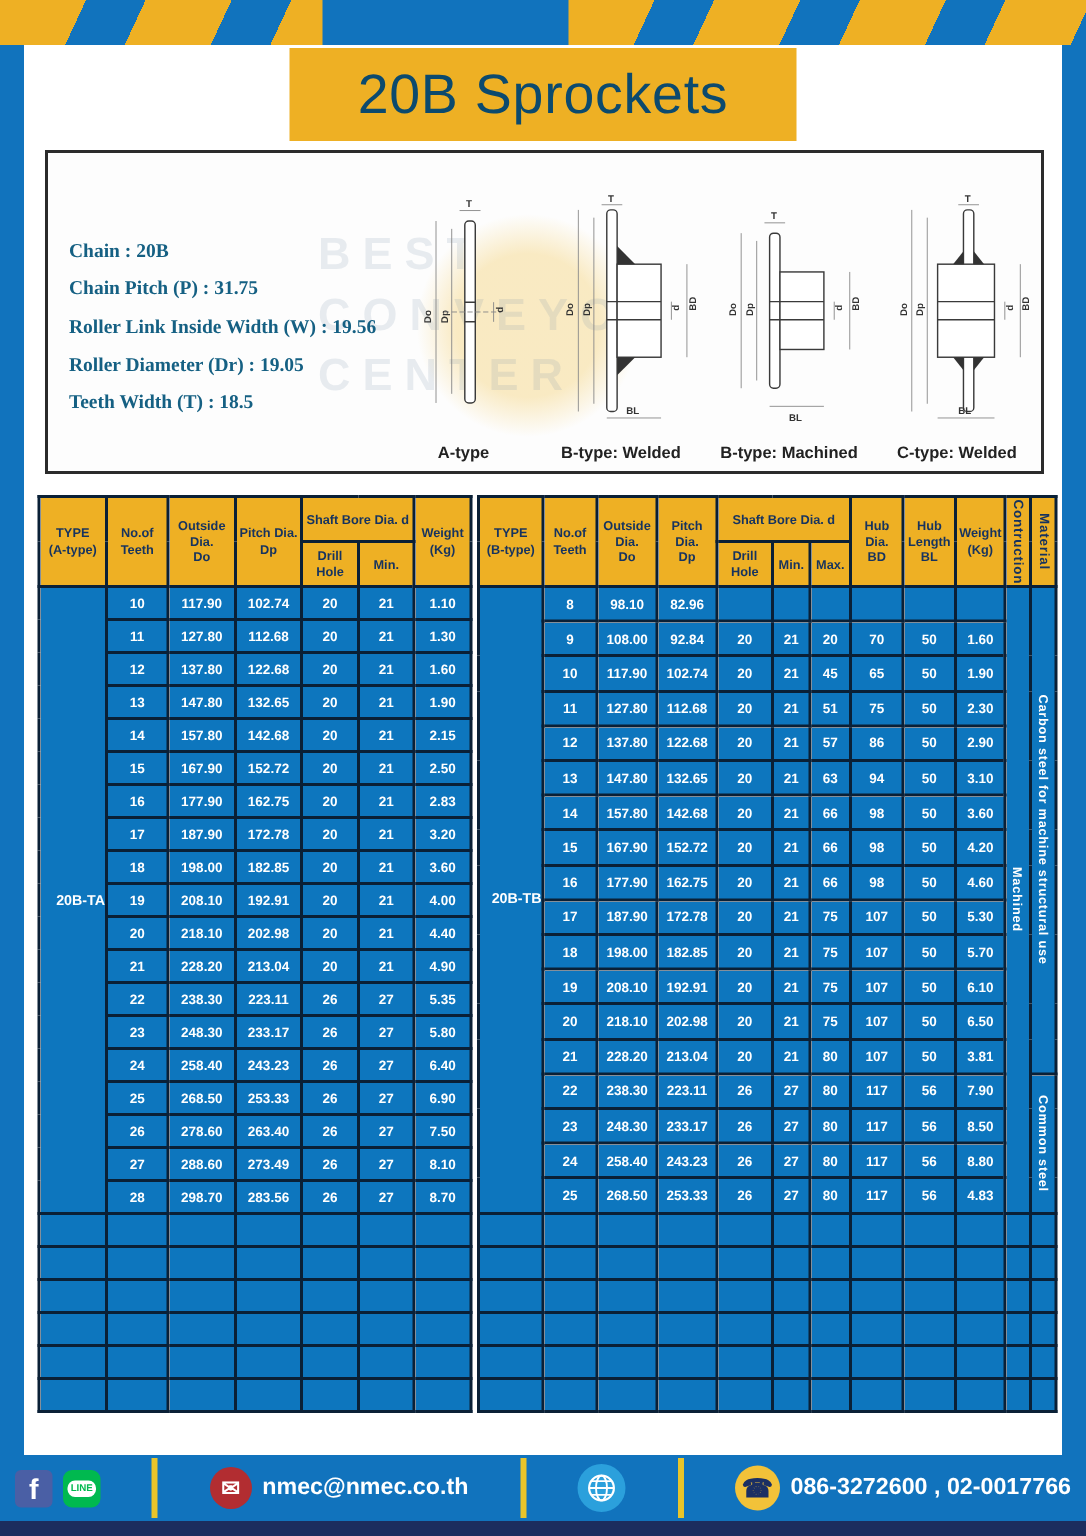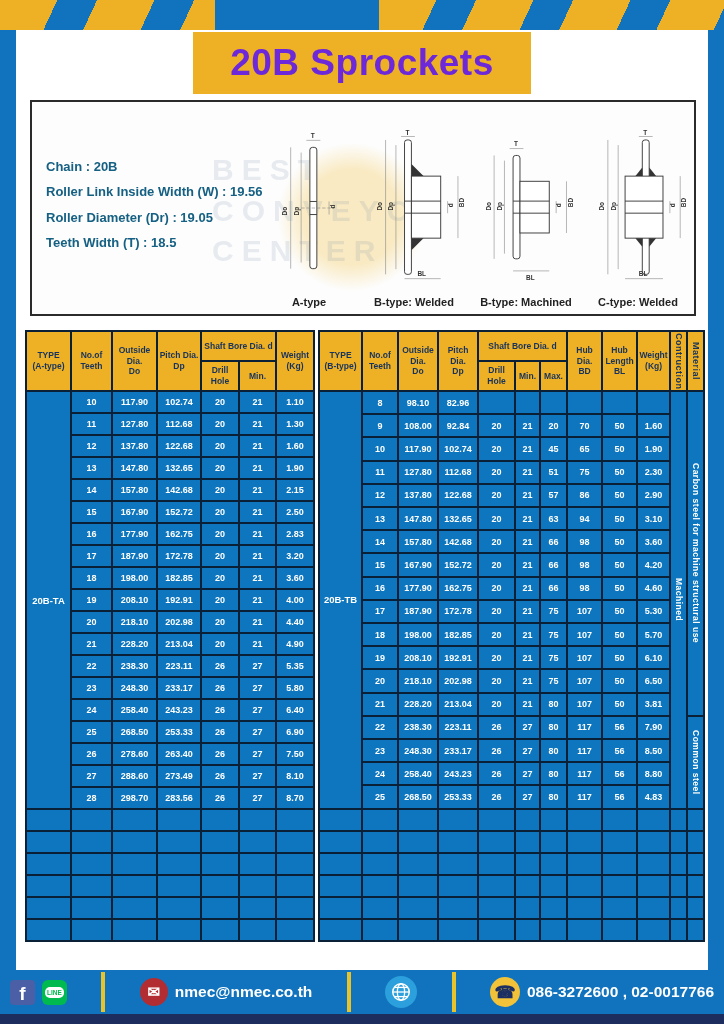--- a/index.html
+++ b/index.html
@@ -10,32 +10,32 @@
   .top-band { position:absolute; top:0; left:0; right:0; height:30px; background:#1173BD; }
   .stripes-left  { position:absolute; top:0; left:0; width:215px; height:30px;
     background:repeating-linear-gradient(115deg,#EEB024 0 52px,#1173BD 52px 88px); }
   .stripes-right { position:absolute; top:0; right:0; width:345px; height:30px;
     background:repeating-linear-gradient(115deg,#EEB024 0 52px,#1173BD 52px 88px); }
 
   .content { position:absolute; top:30px; left:16px; right:16px; bottom:54px; background:#ffffff; }
 
   .title-box { position:absolute; top:32px; left:50%; transform:translateX(-50%);
     width:338px; height:62px; background:#EEB024; display:flex; align-items:center; justify-content:center; z-index:2; }
-  .title-box h1 { font-size:37px; font-weight:bold; color:#6d28d9; letter-spacing:0.5px; }
+  .title-box h1 { font-size:37px; font-weight:normal; color:#0c4a6e; letter-spacing:0.5px; }
 
   
   .diagram-box { position:absolute; top:100px; left:30px; right:28px; height:216px;
     background:#fdfdfd; border:2px solid #2b2b2b; z-index:2; }
   .watermark { position:absolute; inset:0; overflow:hidden; pointer-events:none; }
   .wm-blob { position:absolute; left:245px; top:40px; width:150px; height:150px;
     background:radial-gradient(circle, rgba(240,190,60,0.30) 0 45%, rgba(240,190,60,0) 70%); }
   .wm-text { position:absolute; left:180px; top:48px; font-size:30px; font-weight:bold; line-height:1.35;
     letter-spacing:8px; color:rgba(120,140,165,0.16); white-space:pre-line; }
   .diag-flex { position:relative; display:flex; height:100%; }
-  .specs { width:228px; padding:52px 0 0 14px; }
+  .specs { width:228px; padding:52px 0 0 14px;font-family:Liberation Serif, serif; }
   .spec-line { font-size:13px; font-weight:bold; color:#156083; line-height:1.95; white-space:nowrap; }
   .diagram { flex:1; display:flex; flex-direction:column; justify-content:flex-end; align-items:center; padding-bottom:6px; }
   .diagram svg { display:block; }
   .caption { font-size:11px; font-weight:600; color:#222; margin-top:2px; white-space:nowrap; }
   .dwg { stroke:#3a3a3a; stroke-width:1.1; fill:#fff; }
   .dim { stroke:#888; stroke-width:0.7; fill:none; }
   .dimtxt { font-size:7.5px; fill:#333; font-weight:600; }
   .weld { fill:#333; stroke:none; }
 
   
@@ -43,21 +43,21 @@
   table { border-collapse:collapse; table-layout:fixed; }
   th, td { border:2px solid #0A2036; overflow:hidden; text-align:center; vertical-align:middle; padding:0; }
   th { background:#EEB024; color:#16335F; font-size:8.5px; font-weight:bold; white-space:pre-line; line-height:1.25; }
   td { background:#0D76BE; color:#ffffff; font-size:9px; font-weight:600; }
   thead tr { height:30px; }
   #table-a { width:288px; }
   #table-b { width:385px; }
   #table-a tbody tr { height:22px; }
   #table-b tbody tr { height:23.2px; }
   tbody tr.empty { height:22px !important; }
-  td.type { font-size:9.5px; }
+  td.type { font-size:9.5px;text-align:right; }
   .vert, th.vert { writing-mode:vertical-rl; text-orientation:mixed; letter-spacing:0.5px; }
   td.vert { font-size:8.5px; font-weight:600; }
   th.vert { font-size:9px; }
 
   
   .footer { position:absolute; left:0; right:0; bottom:10px; height:44px; background:#1173BD;
     display:flex; align-items:center; justify-content:space-between; padding:0 10px; z-index:3; }
   .f-item { display:flex; align-items:center; gap:7px; color:#fff; font-weight:bold; font-size:15.5px; white-space:nowrap; }
   .f-sep { width:4px; height:40px; background:#E8C42A; }
   .icon-fb { width:25px; height:25px; border-radius:4px; background:#4A5FA5; color:#fff;
@@ -91,20 +91,21 @@
   <div class="diagram-box">
     <div class="watermark">
       <div class="wm-blob"></div>
       <div class="wm-text">BEST
 CONVEYOR
 CENTER</div>
     </div>
     <div class="diag-flex">
       <div class="specs">
         <div class="spec-line">Chain  : 20B</div>
+        <div class="spec-line">Chain Pitch (P)  :  31.75</div>
         <div class="spec-line">Roller Link Inside Width (W)  :  19.56</div>
         <div class="spec-line">Roller Diameter (Dr)  : 19.05</div>
         <div class="spec-line">Teeth Width (T)  :  18.5</div>
       </div>
 
       <div class="diagram">
         <svg width="96" height="172" viewBox="0 0 110 175">
           <line class="dim" x1="52" y1="10" x2="68" y2="10"></line>
           <text class="dimtxt" x="57" y="7">T</text>
           <line class="dim" x1="34" y1="18" x2="34" y2="157"></line>

